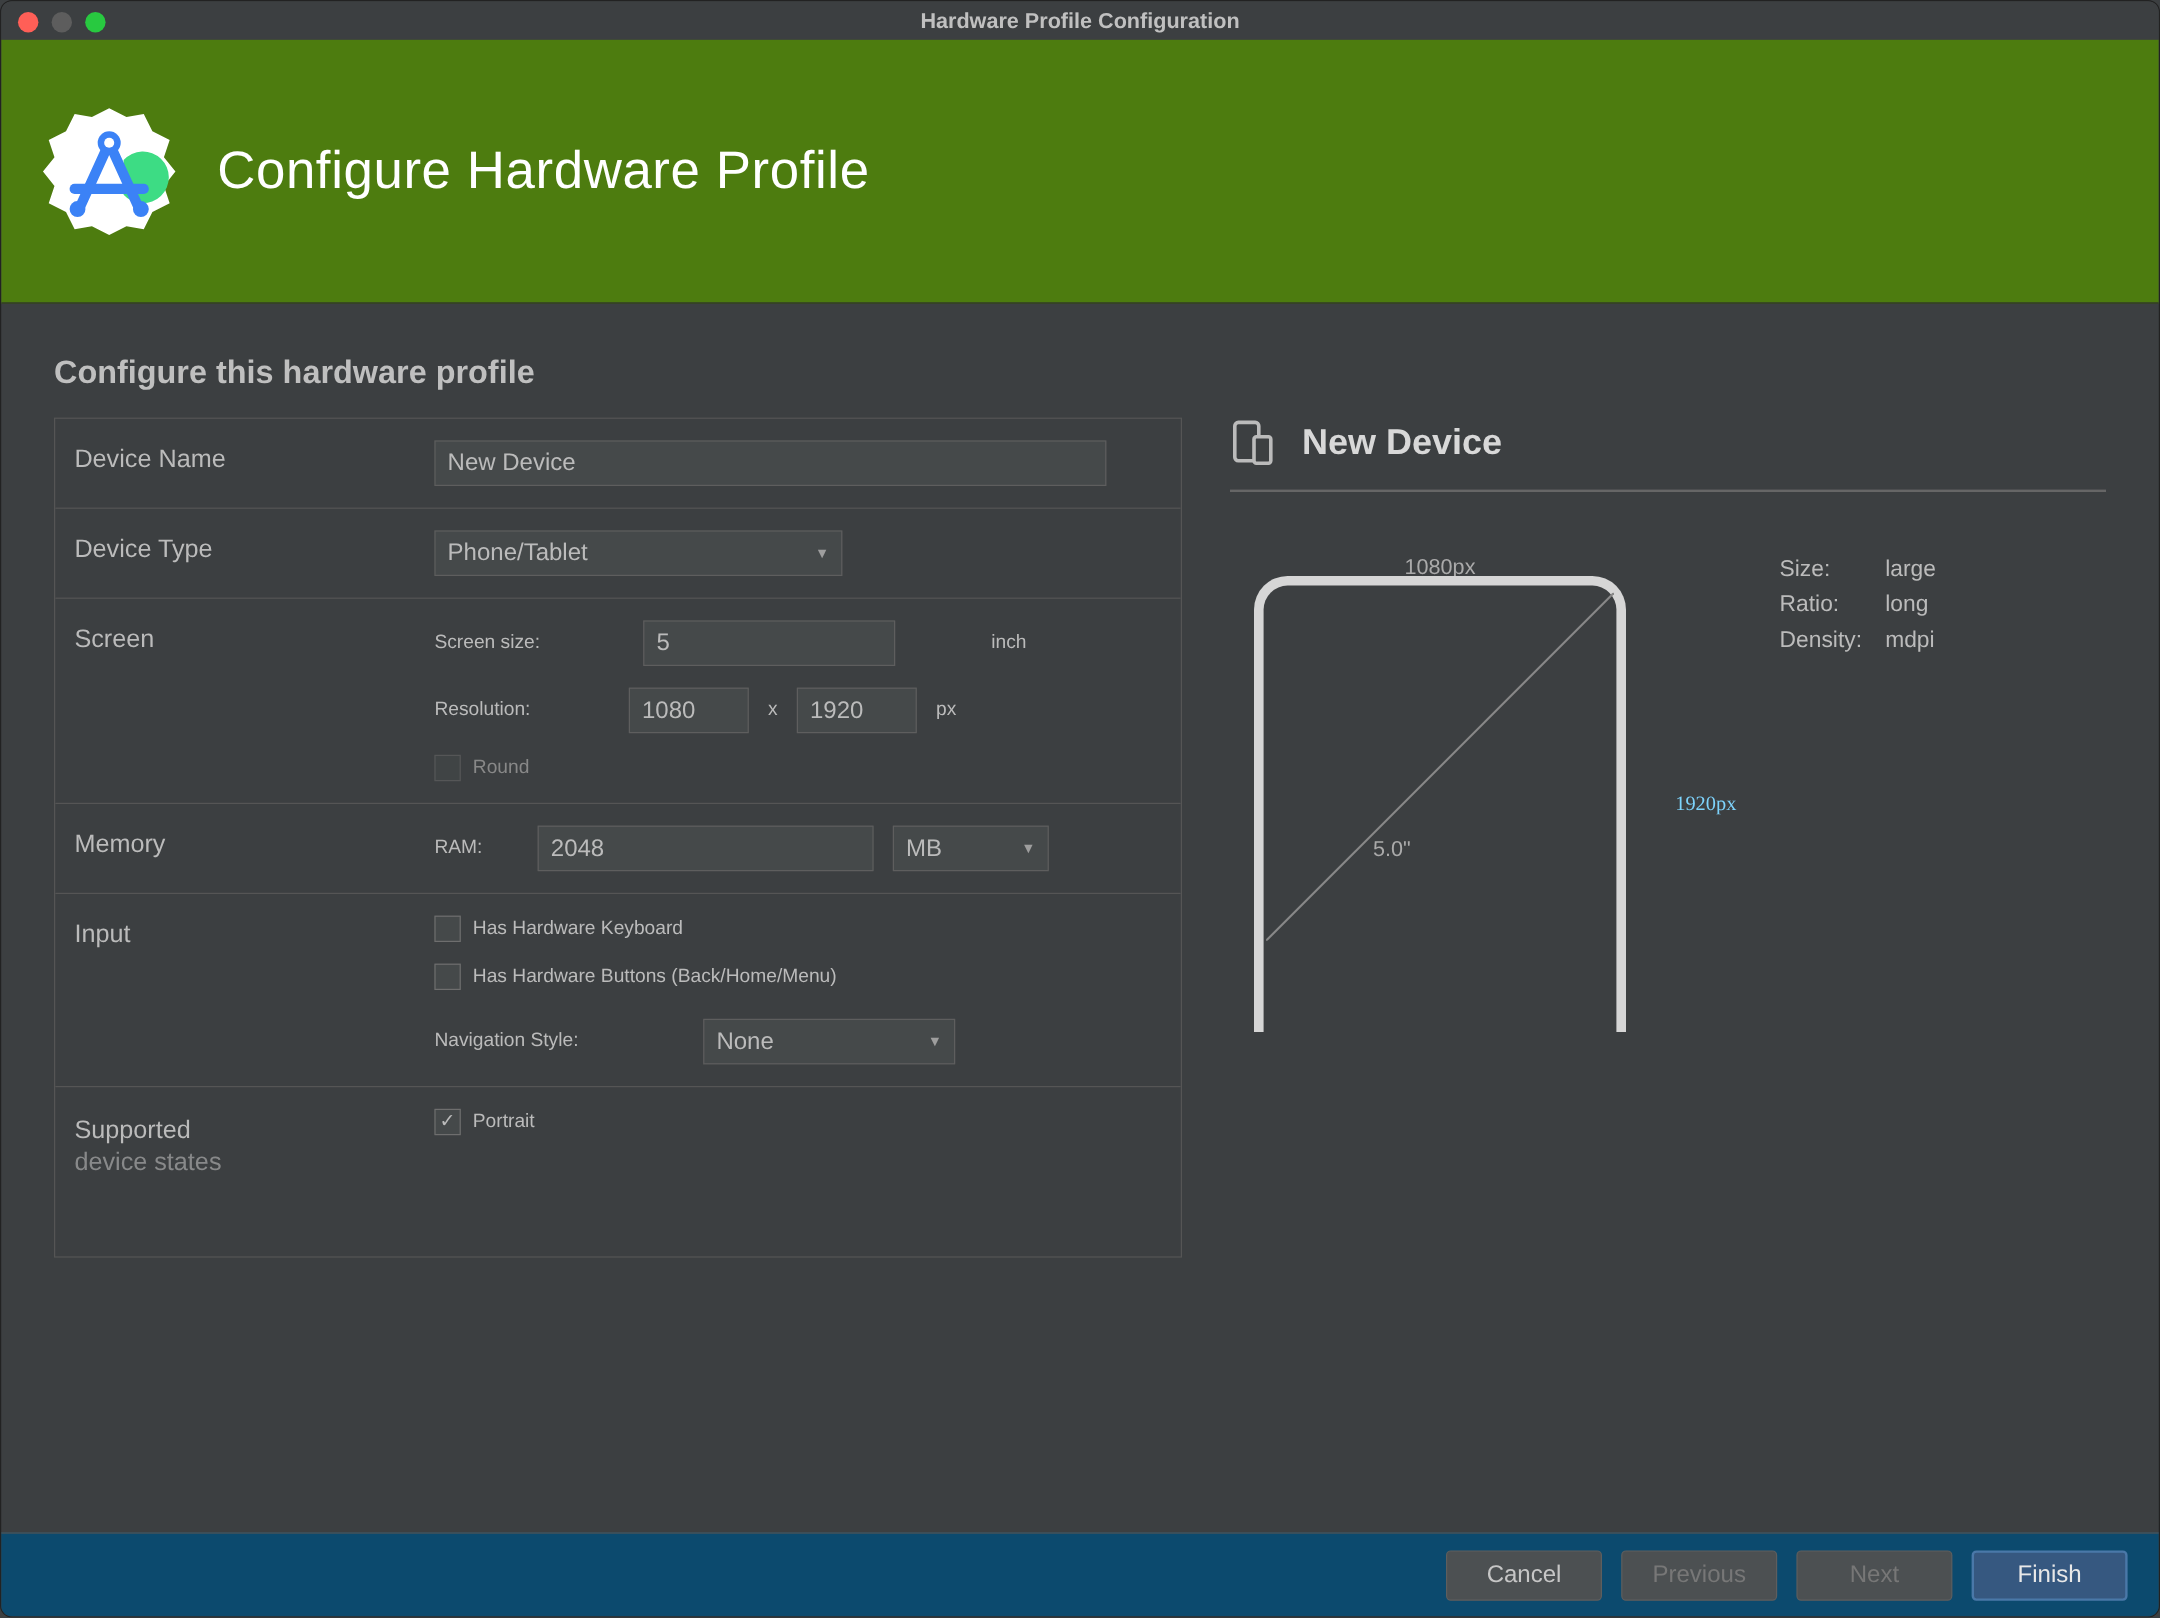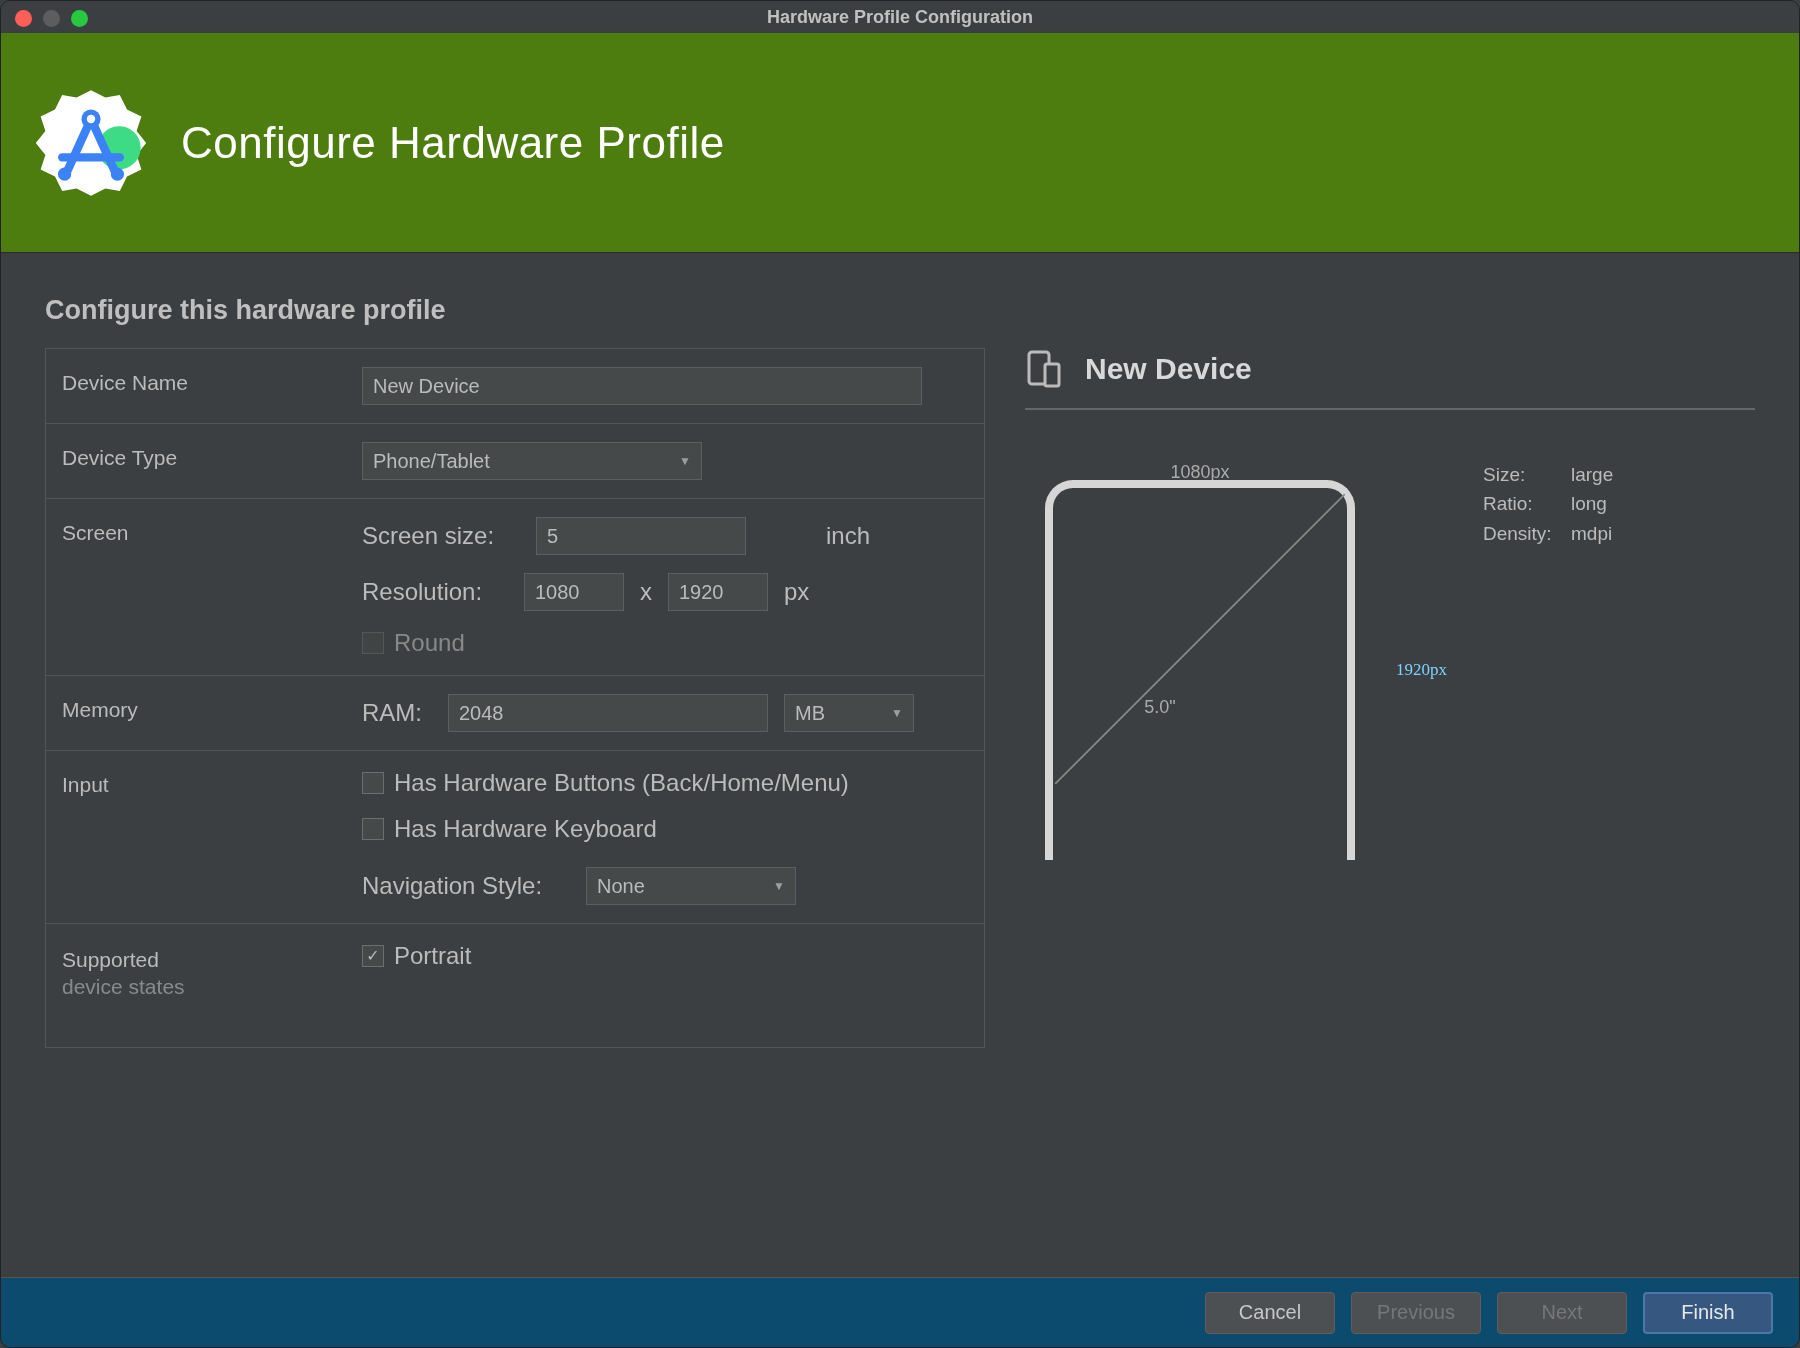--- a/index.html
+++ b/index.html
@@ -90,21 +90,21 @@
     padding: 4px 10px;
     height: 38px;
   }
   input.text { width: 560px; }
   input.small { width: 100px; text-align: left; }
   .select-box {
     display: inline-flex; align-items: center; justify-content: space-between;
     padding-right: 10px; cursor: default;
   }
   .select-box .tri { margin-left: 10px; font-size: 12px; color: #9e9e9e; }
-  .plain-label { color: #bbbbbb; font-size: 24px; }
+  .plain-label { color: #bbbbbb; font-size: 16px; }
 
   .cb {
     width: 22px; height: 22px; border: 1px solid #6e6e6e; background: #45494a;
     display: inline-flex; align-items: center; justify-content: center;
     color: #bbbbbb; font-size: 16px; line-height: 1;
   }
   .cb.disabled { opacity: 0.5; }
   .cb.checked::after { content: "✓"; }
   .cb-row { display: flex; align-items: center; gap: 10px; }
 
@@ -269,39 +269,39 @@
             <span class="plain-label" style="color:#888">Round</span>
           </div>
         </div>
       </div>
 
       <div class="row">
         <div class="lbl">Memory</div>
         <div class="fields">
           <div class="field-line">
             <span class="plain-label" style="width:70px">RAM:</span>
-            <input class="text" style="width: 320px;" value="2048">
+            <input class="text" style="width: 280px;" value="2048">
             <div class="select-box" style="width:130px">
               <span>MB</span>
               <span class="tri">▼</span>
             </div>
           </div>
         </div>
       </div>
 
       <div class="row">
         <div class="lbl">Input</div>
         <div class="fields">
           <div class="cb-row">
             <span class="cb"></span>
-            <span class="plain-label">Has Hardware Buttons (Back/Home/Menu)</span>
+            <span class="plain-label">Has Hardware Keyboard</span>
           </div>
           <div class="cb-row">
             <span class="cb"></span>
-            <span class="plain-label">Has Hardware Keyboard</span>
+            <span class="plain-label">Has Hardware Buttons (Back/Home/Menu)</span>
           </div>
           <div class="field-line" style="margin-top:6px">
             <span class="plain-label" style="width:208px">Navigation Style:</span>
             <div class="select-box" style="width:210px">
               <span>None</span>
               <span class="tri">▼</span>
             </div>
           </div>
         </div>
       </div>

